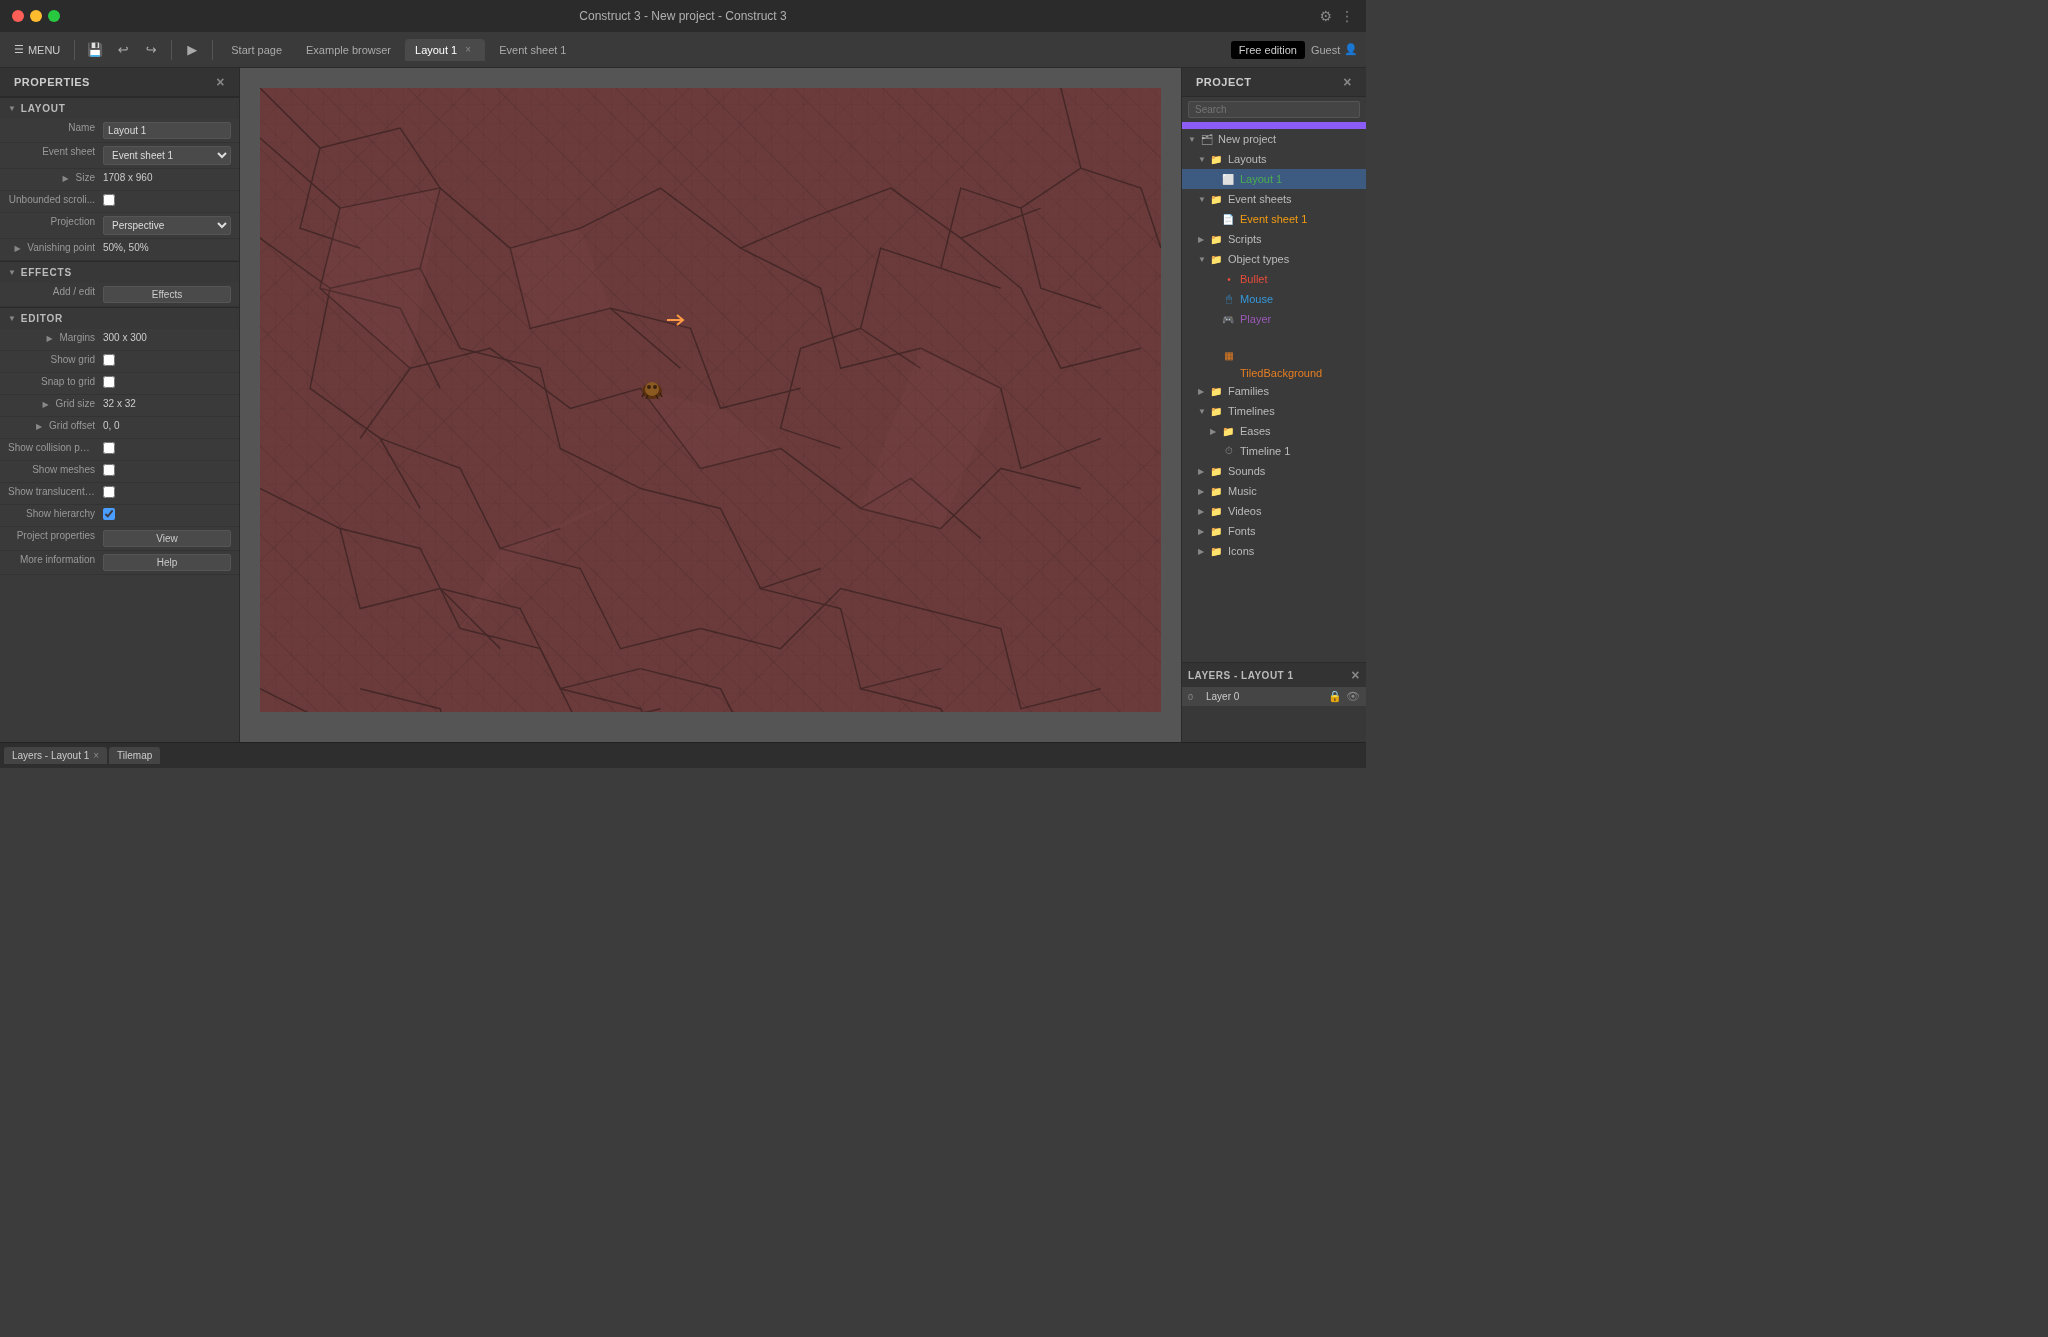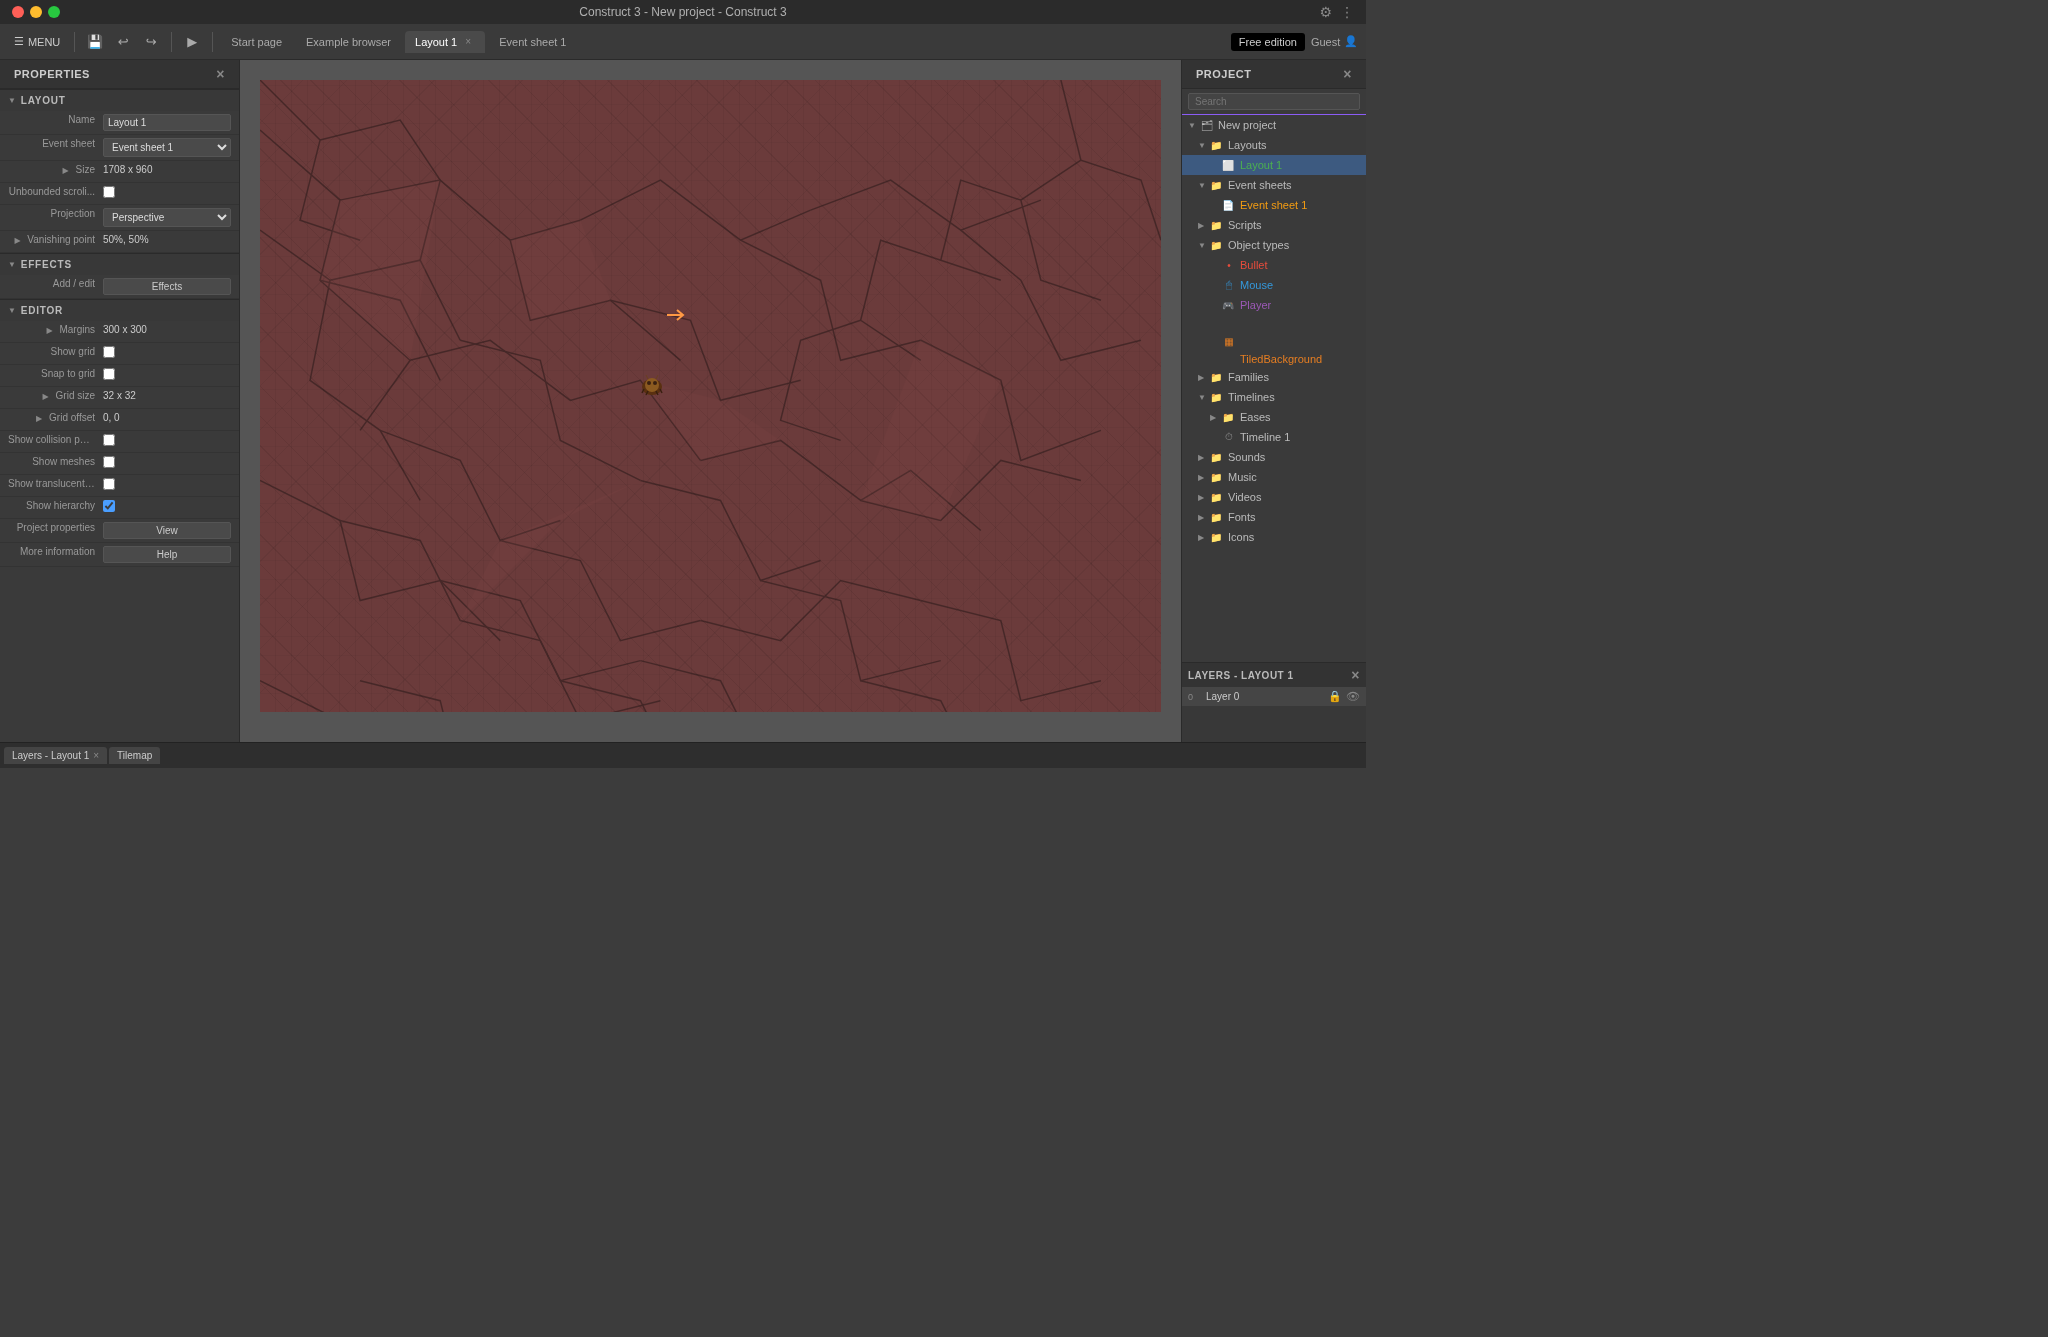--- a/index.html
+++ b/index.html
@@ -11,21 +11,21 @@
       width: 1366px;
       height: 768px;
       overflow: hidden;
       display: flex;
       flex-direction: column;
     }
 
     
     .title-bar {
       background: #2b2b2b;
-      height: 24px;
+      height: 32px;
       display: flex;
       align-items: center;
       justify-content: center;
       position: relative;
       flex-shrink: 0;
     }
     .traffic-lights {
       position: absolute;
       left: 12px;
       display: flex;
@@ -349,21 +349,21 @@
       display: flex;
       flex-direction: column;
       flex-shrink: 0;
     }
     .right-panel-top {
       flex: 1;
       overflow-y: auto;
     }
     .project-search {
       padding: 4px 6px;
-      border-bottom: 1px solid #8b5cf6;
+      border-bottom: 7px solid #8b5cf6;
     }
     .project-search input {
       width: 100%;
       background: #444;
       border: 1px solid #555;
       color: #ccc;
       font-size: 10px;
       padding: 2px 6px;
       border-radius: 2px;
     }

